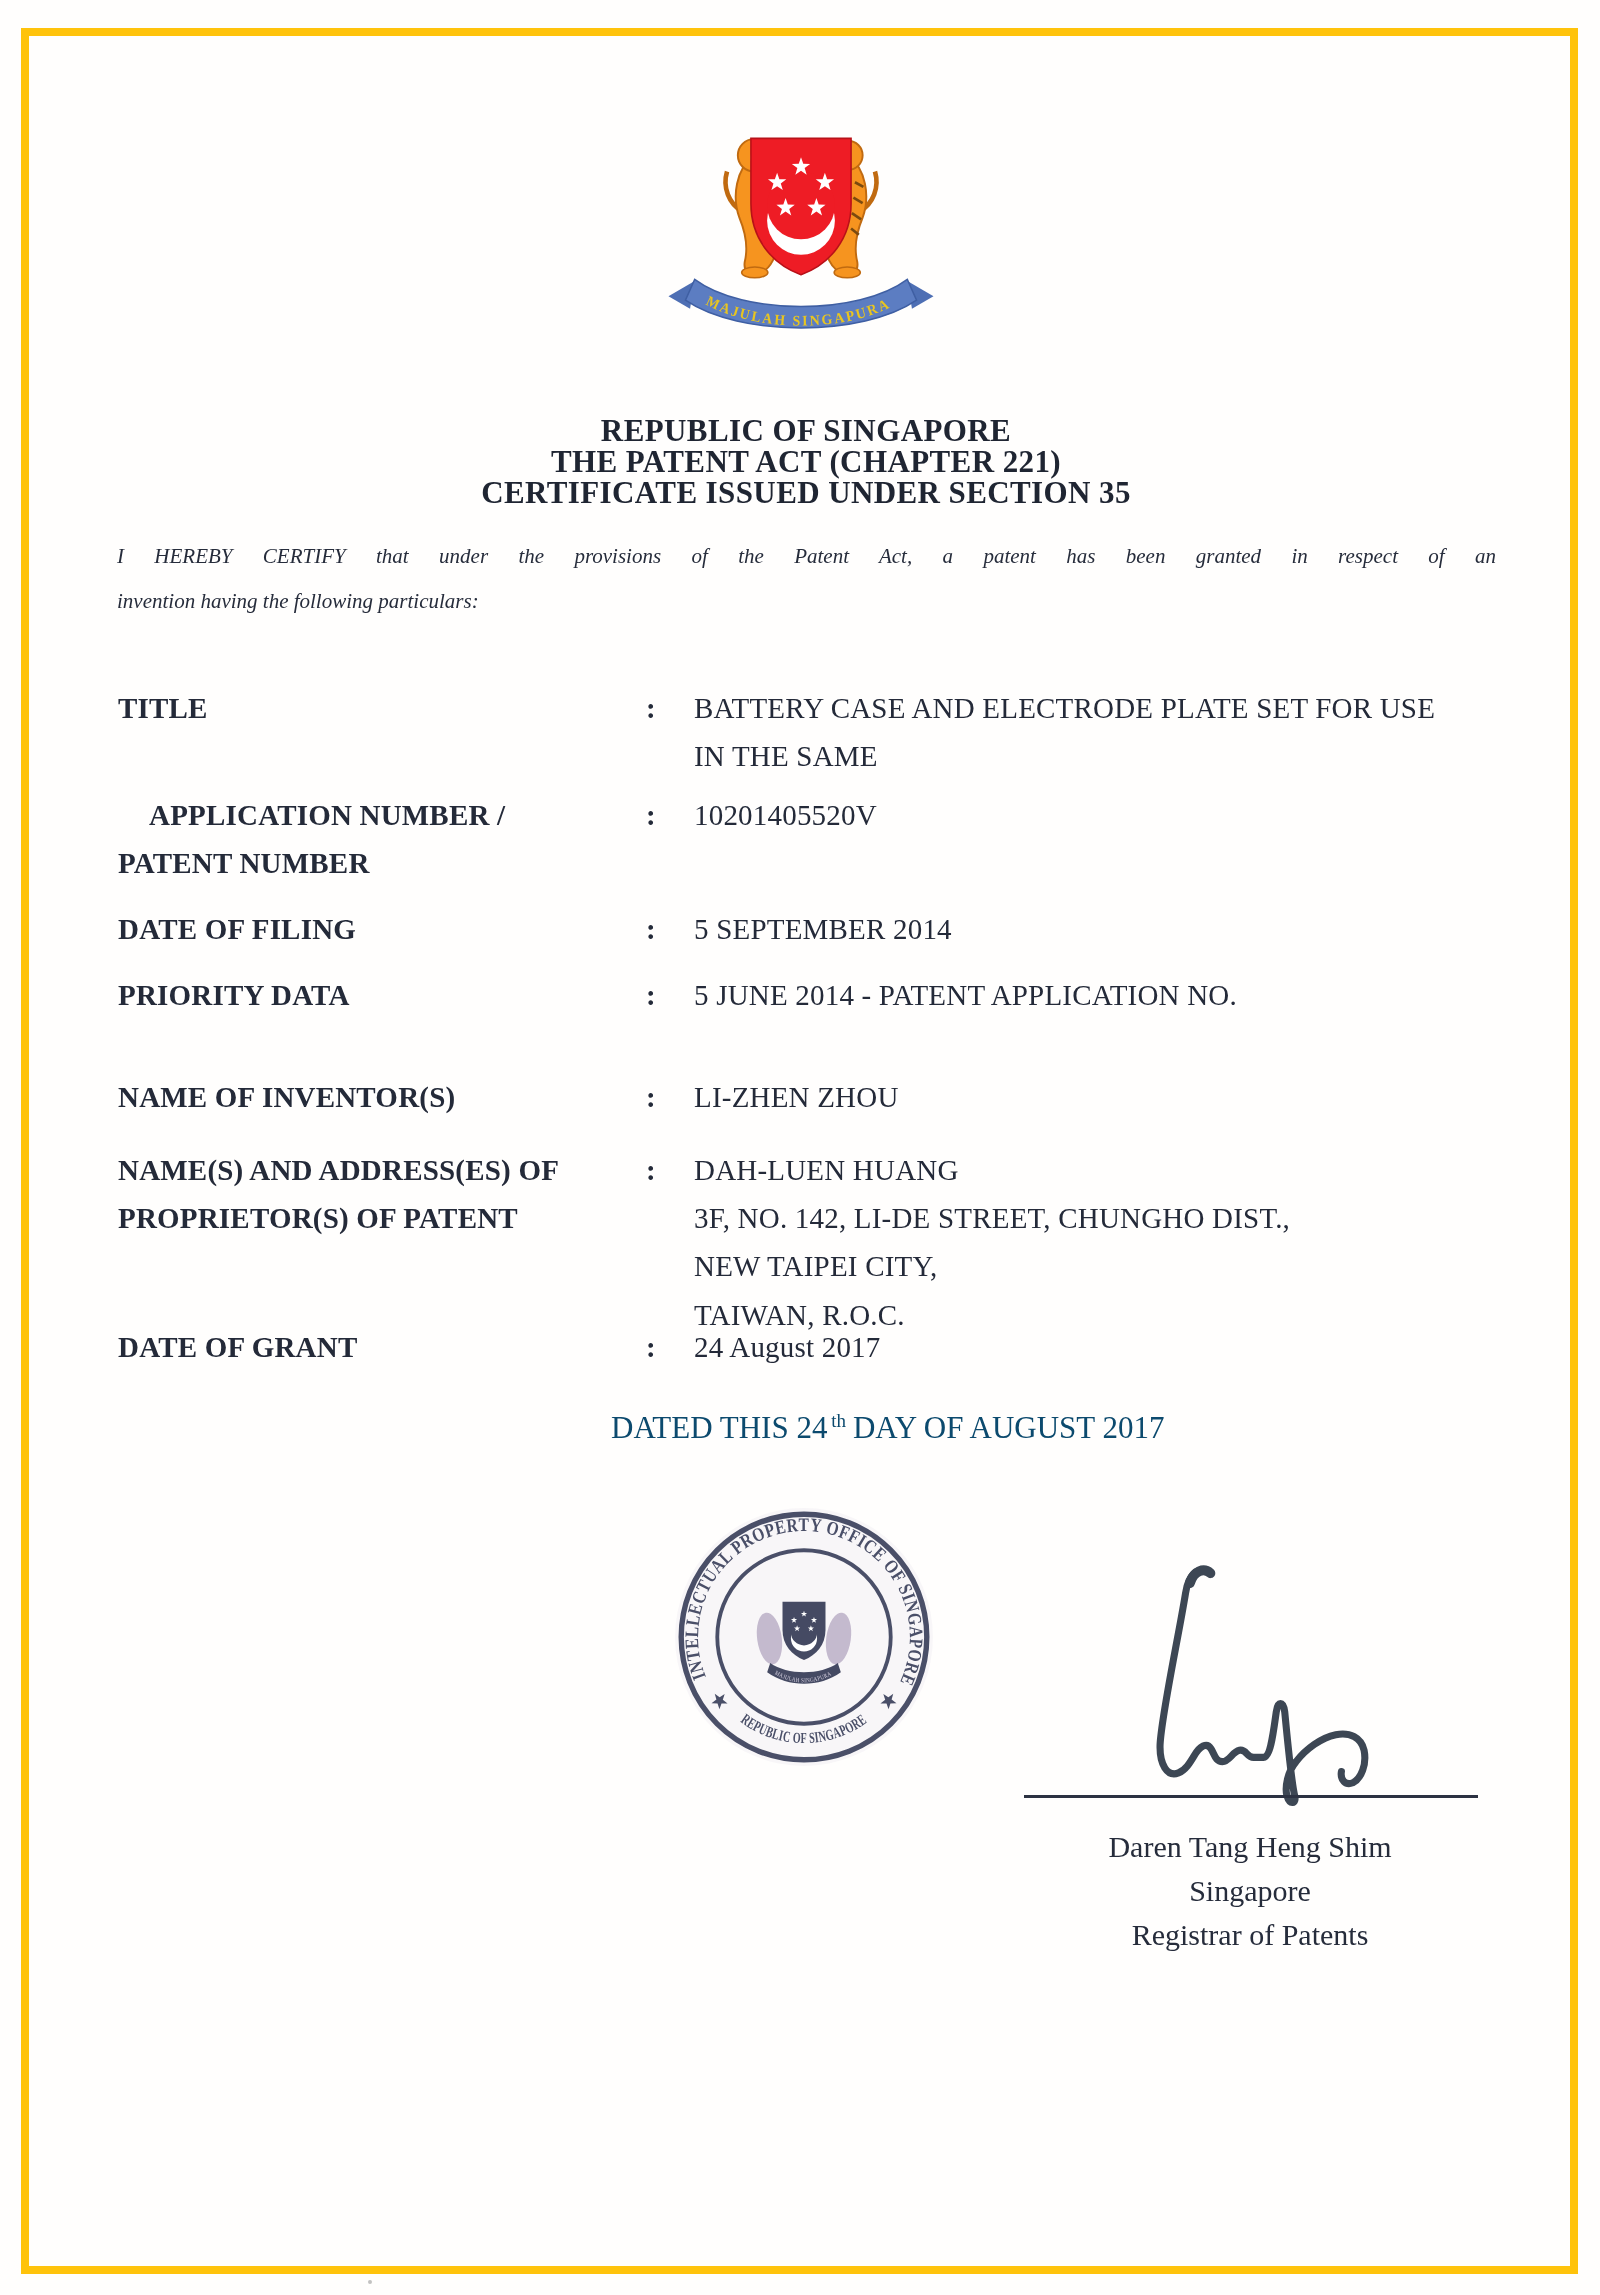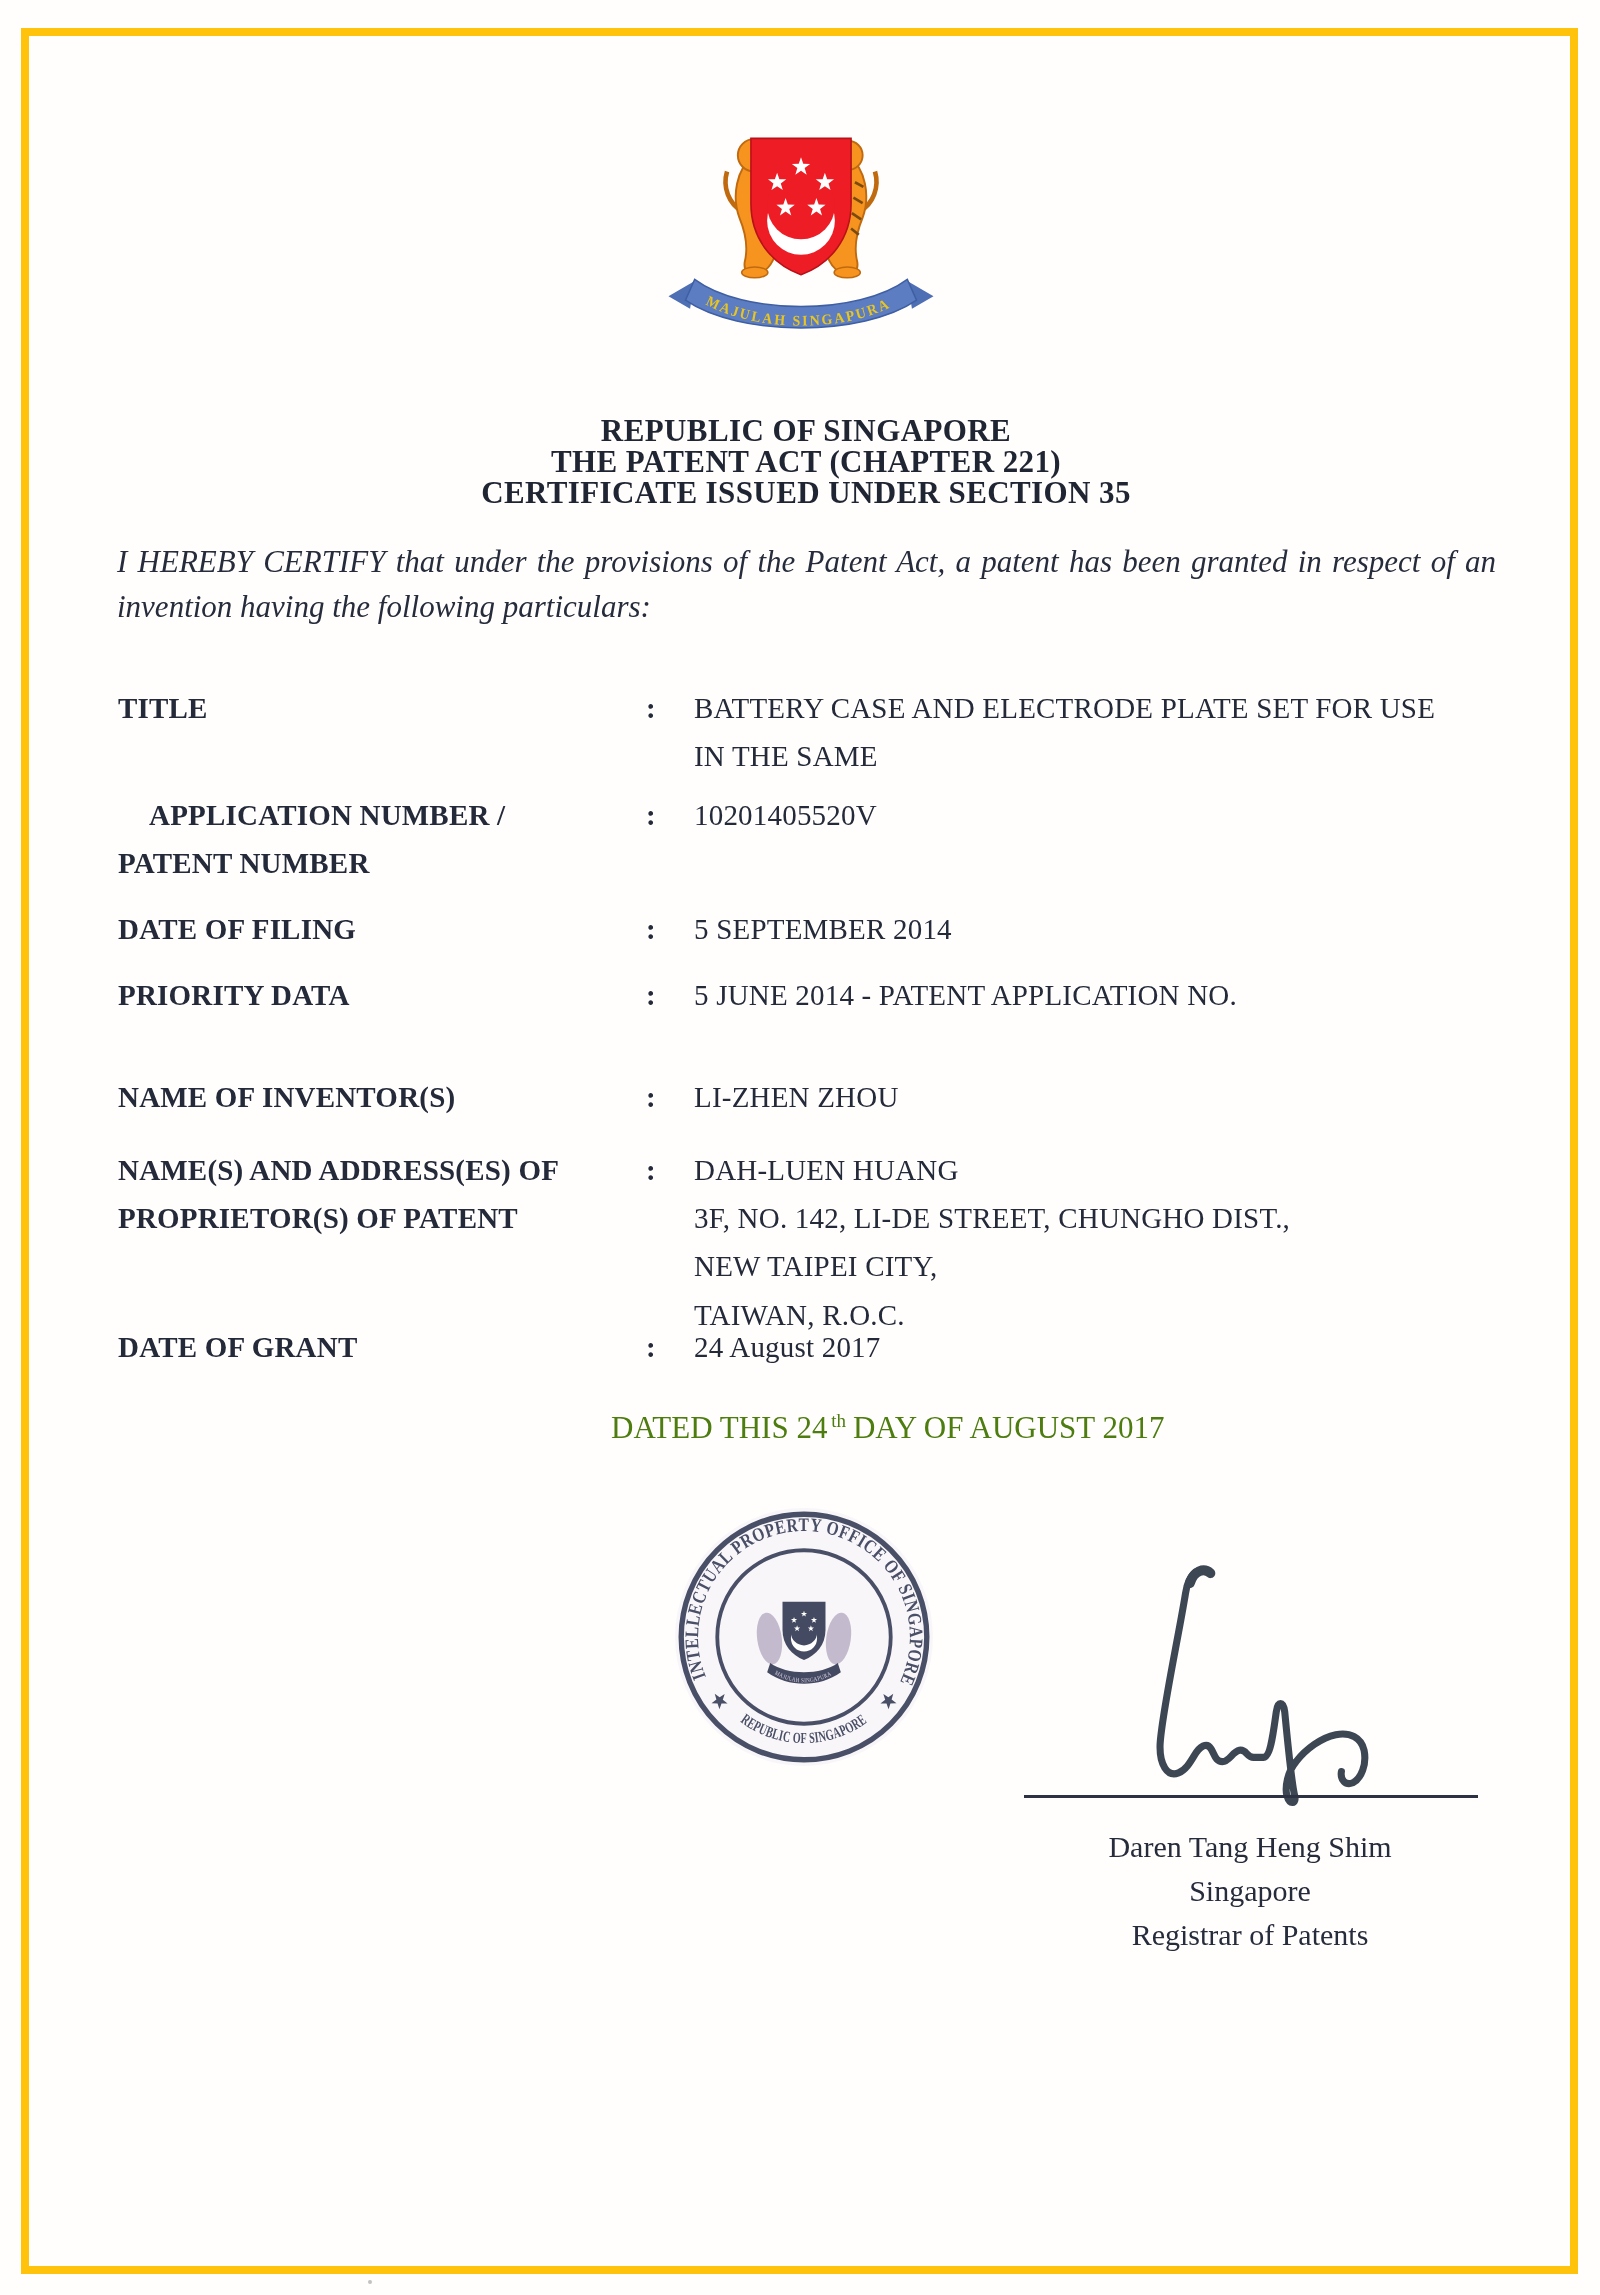--- a/index.html
+++ b/index.html
@@ -3,26 +3,26 @@
 <meta charset="utf-8">
 <style>
   html,body{margin:0;padding:0;background:#ffffff;}
   .page{position:relative;width:1601px;height:2295px;background:#fffefd;
         font-family:"Liberation Serif","DejaVu Serif",serif;color:#242a39;overflow:hidden;}
   .frame{position:absolute;left:21.4px;top:27.5px;right:23px;bottom:21.4px;
          border:8.4px solid #ffc30b;pointer-events:none;}
   .crest{position:absolute;left:661px;top:96px;width:280px;height:235px;}
   .hdr{position:absolute;left:0;width:1612px;text-align:center;font-weight:bold;
        font-size:31px;letter-spacing:0.4px;color:#1f2532;white-space:nowrap;}
-  .para{position:absolute;left:117px;width:1379px;font-style:italic;font-size:31px;color:#262c3b;}
+  .para{position:absolute;left:117px;width:1379px;font-style:italic;font-size:21px;color:#262c3b;}
   .para.justify{text-align:justify;text-align-last:justify;}
   .lbl{position:absolute;left:118px;font-weight:bold;font-size:29px;letter-spacing:0.2px;white-space:nowrap;}
   .col{position:absolute;left:646px;font-weight:bold;font-size:29px;}
   .val{position:absolute;left:694px;font-size:29px;letter-spacing:0.2px;white-space:nowrap;}
-  .dated{position:absolute;left:611px;top:1410px;font-size:31px;white-space:nowrap;color:#4d7c0f;}
+  .dated{position:absolute;left:611px;top:1410px;font-size:31px;white-space:nowrap;color:#0c4a6e;}
   .dated .sup{vertical-align:super;font-size:19px;margin:0 6.9px 0 3.8px;}
   .seal{position:absolute;left:672px;top:1504px;width:264px;height:266px;}
   .signature{position:absolute;left:1142px;top:1559px;width:243px;height:255px;}
   .sigline{position:absolute;left:1024px;top:1795px;width:454px;height:3.1px;background:#2c3242;}
   .signatory{position:absolute;left:1021px;top:1825px;width:458px;text-align:center;
              font-size:30px;line-height:44px;color:#262c3b;}
   .speck{position:absolute;left:368px;top:2280px;width:3.8px;height:3.8px;border-radius:50%;
          background:#9a9a9a;opacity:.6;}
 </style>
 </head>

